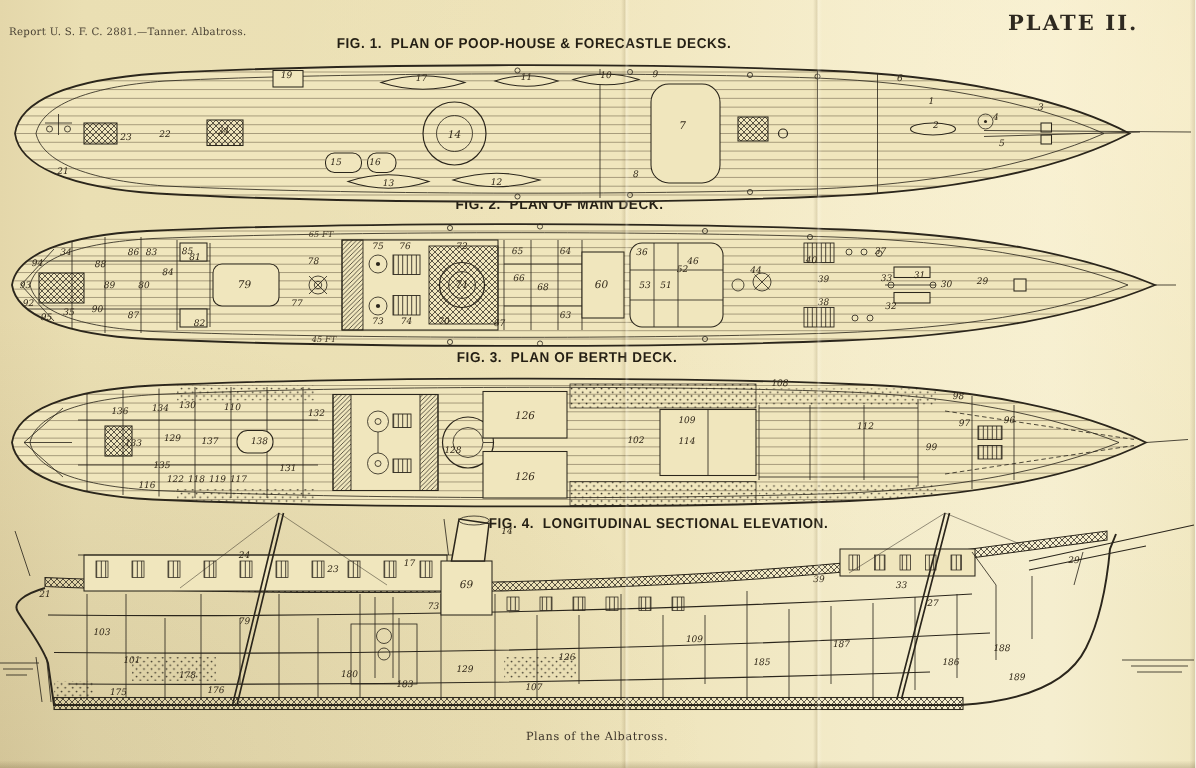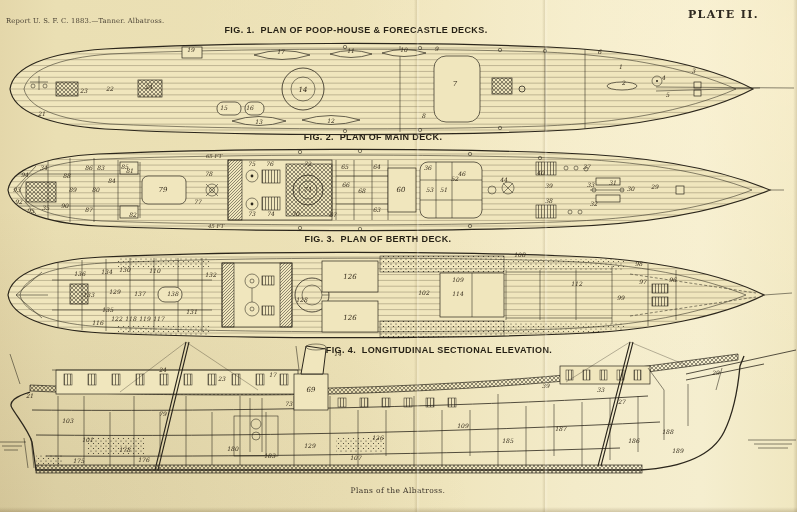--- a/index.html
+++ b/index.html
@@ -11,21 +11,21 @@
       radial-gradient(ellipse at 100% 12%, rgba(255,245,215,.45), transparent 55%),
       linear-gradient(90deg,#e4d7aa 0,#eadfb3 7%,#ece1b6 44%,#efe5bd 56%,#f3ebc9 72%,#f5eecf 88%,#f0e7c0 100%);
   }
   .crease{position:absolute;top:0;bottom:0;width:6px;pointer-events:none;
     background:linear-gradient(90deg,transparent,rgba(120,100,55,.16) 40%,rgba(255,252,240,.28) 60%,transparent);}
   .edge-b{position:absolute;left:0;right:0;bottom:0;height:5px;
     background:linear-gradient(180deg,transparent,rgba(85,65,30,.22));}
   .edge-r{position:absolute;top:0;bottom:0;right:0;width:4px;
     background:linear-gradient(270deg,rgba(85,65,30,.16),transparent);}
   .report{position:absolute;left:6px;top:17px;font-size:6.8px;color:#4a4234;letter-spacing:.2px;}
-  .platenum{position:absolute;right:38px;top:8px;font-weight:bold;font-size:11px;
+  .platenum{position:absolute;right:38px;top:8px;font-weight:bold;font-size:14px;
     color:#2e2920;letter-spacing:1.4px;}
   .figtitle{position:absolute;transform:translateX(-50%) scaleX(.95);
     font:bold 9.5px "Liberation Sans",sans-serif;letter-spacing:.4px;
     color:#241f14;white-space:pre;}
   .caption{position:absolute;left:398px;top:486px;transform:translateX(-50%);
     font-size:7.5px;color:#3c342a;letter-spacing:.4px;}
   svg{position:absolute;left:0;}
   svg *{vector-effect:none;}
   .ink{stroke:#2b261c;fill:none;}
   .deck{fill:#f0e6bd;stroke:#2b261c;}
@@ -53,21 +53,21 @@
       <pattern id="p-vert" width="3" height="6" patternUnits="userSpaceOnUse">
         <line x1="1.5" y1="0" x2="1.5" y2="6" stroke="#2b261c" stroke-width="0.6"></line>
       </pattern>
       <pattern id="p-stip" width="5" height="5" patternUnits="userSpaceOnUse">
         <circle cx="1" cy="1" r="0.6" fill="#2b261c"></circle>
           <circle cx="3.5" cy="3.5" r="0.6" fill="#2b261c"></circle>
       </pattern>
     </defs>
   </svg>
 
-  <div class="report">Report U. S. F. C. 1883.—Tanner.  Albatross.</div>
+  <div class="report">Report U. S. F. C. 2881.—Tanner.  Albatross.</div>
   <div class="platenum">PLATE II.</div>
 
   <div class="figtitle" style="left:356px;top:24px">FIG. 1.  PLAN OF POOP-HOUSE &amp; FORECASTLE DECKS.</div>
   <div class="figtitle" style="left:373px;top:131px">FIG. 2.  PLAN OF MAIN DECK.</div>
   <div class="figtitle" style="left:378px;top:233px">FIG. 3.  PLAN OF BERTH DECK.</div>
   <div class="figtitle" style="left:439px;top:344px">FIG. 4.  LONGITUDINAL SECTIONAL ELEVATION.</div>
 
   <svg style="top:40px" width="797" height="96" viewBox="0 0 797 96">
     <defs>
         <clipPath id="c1">

